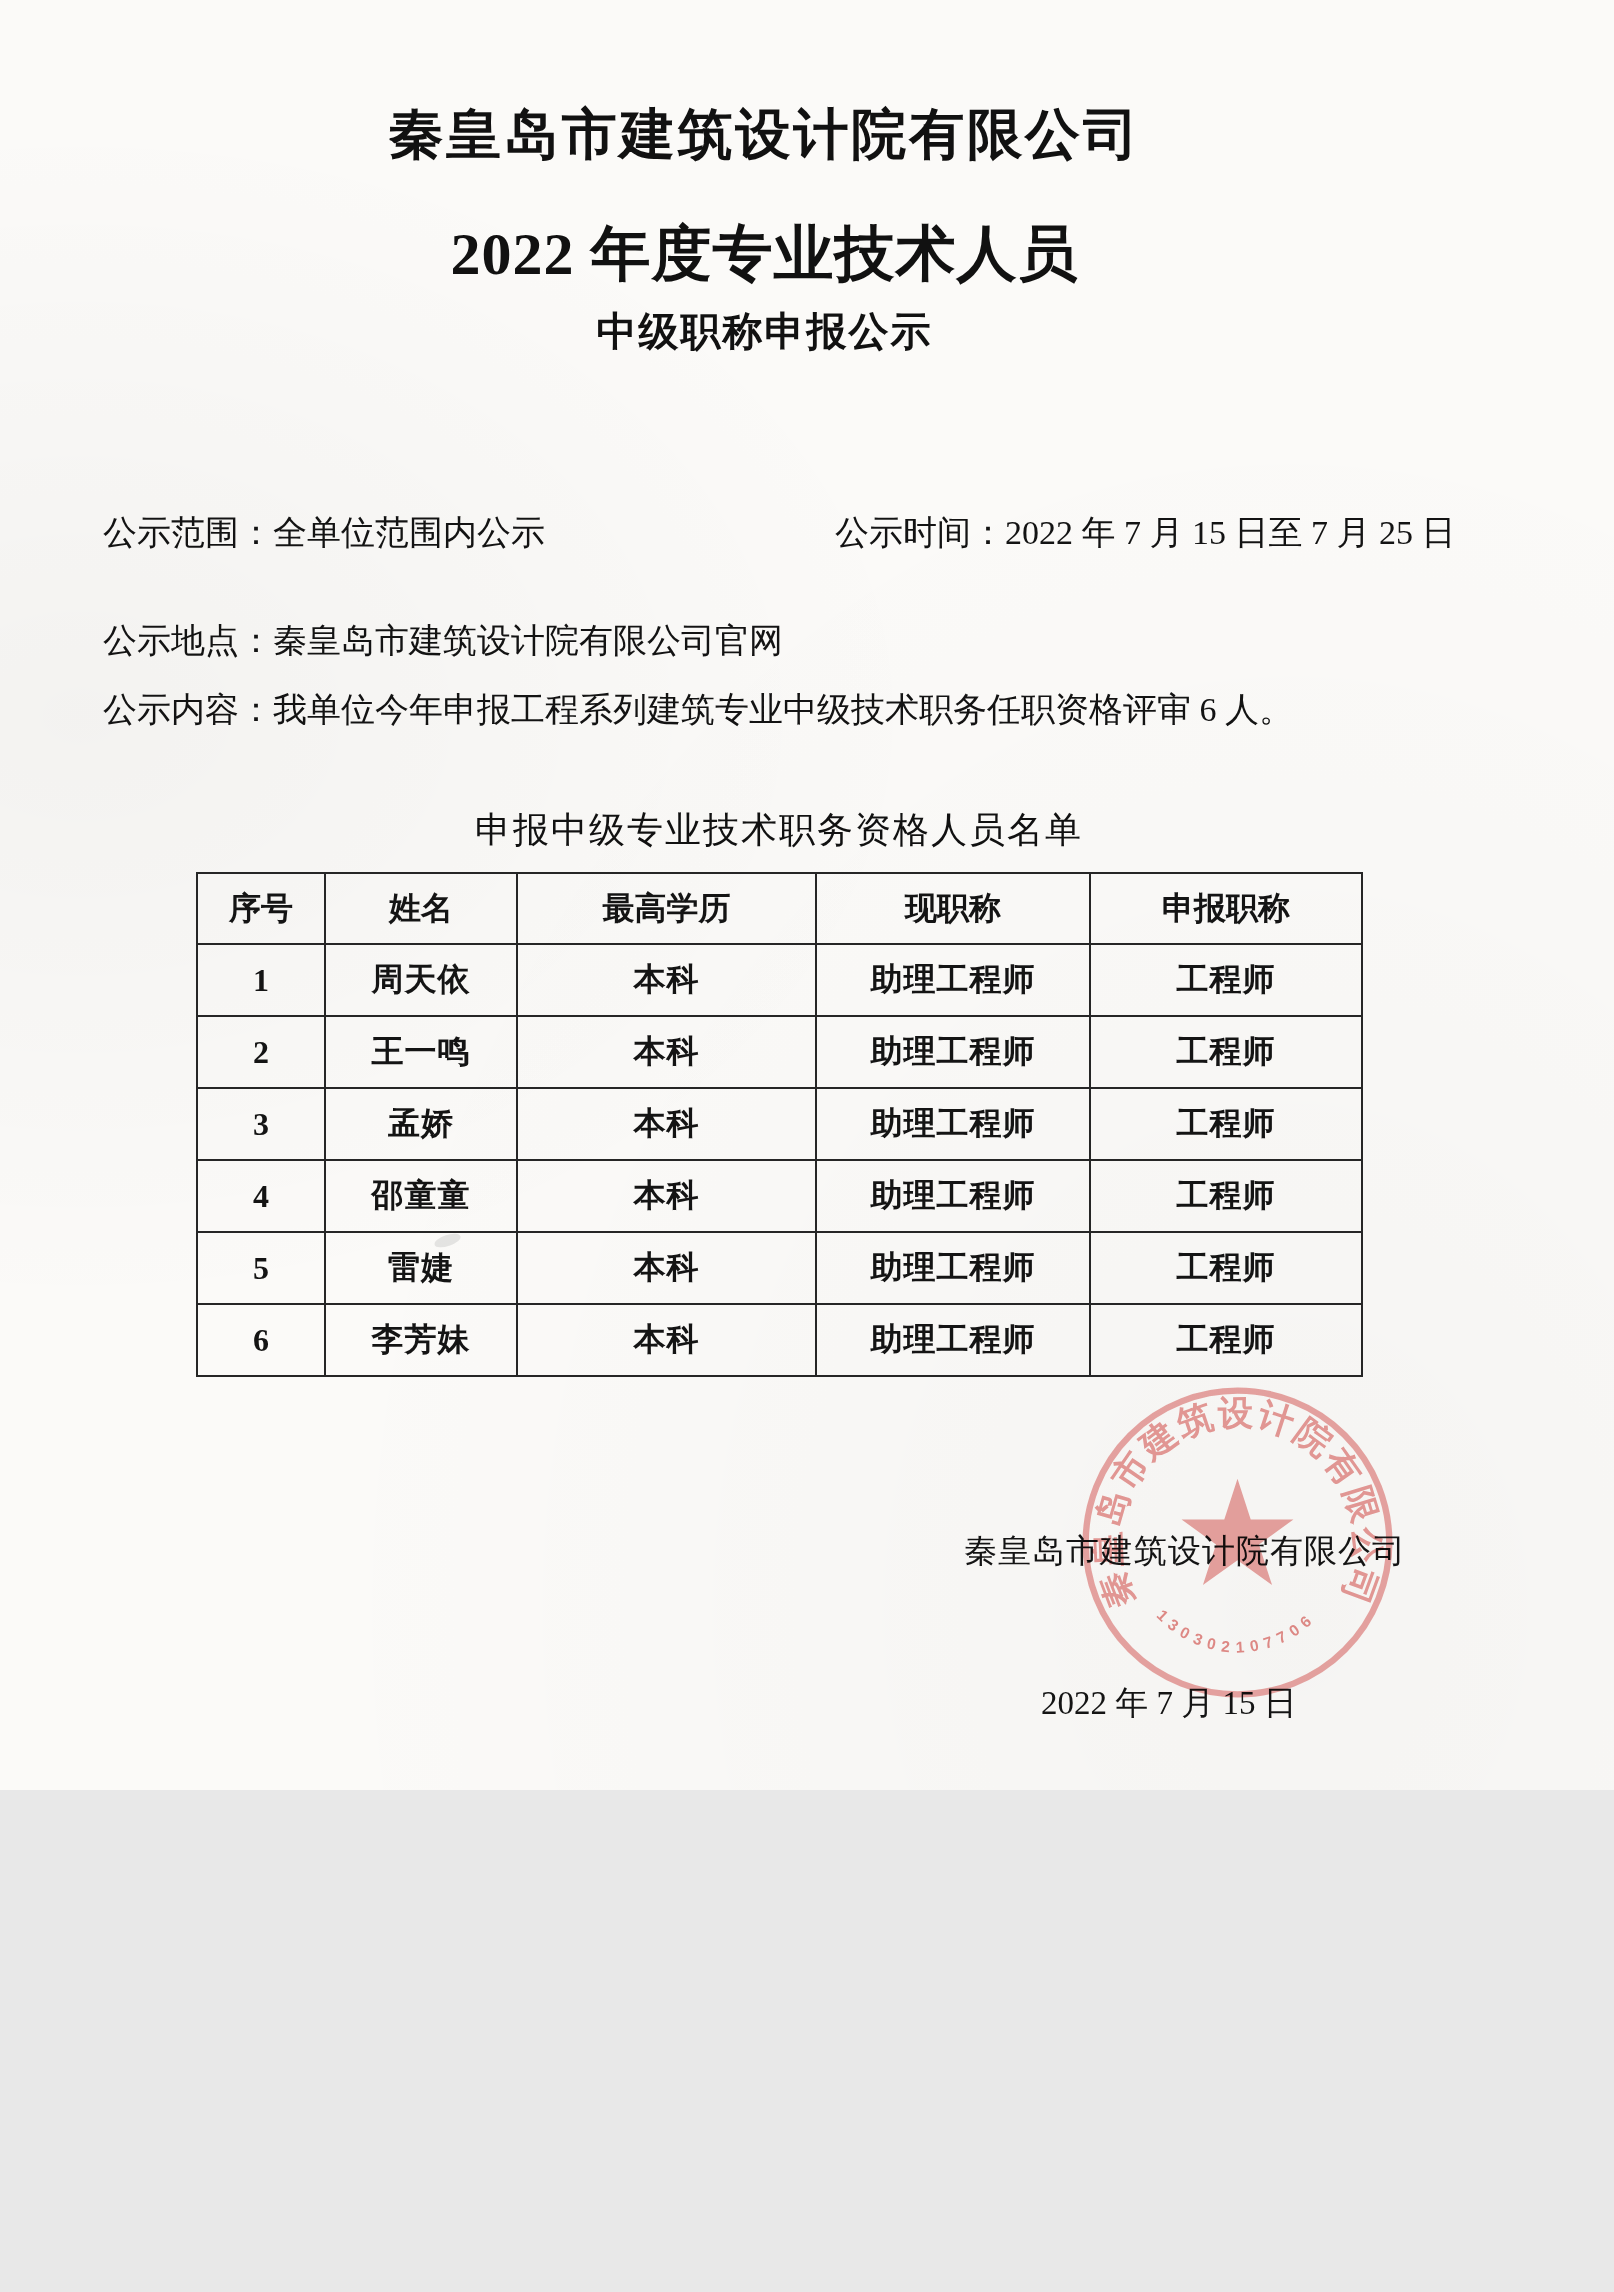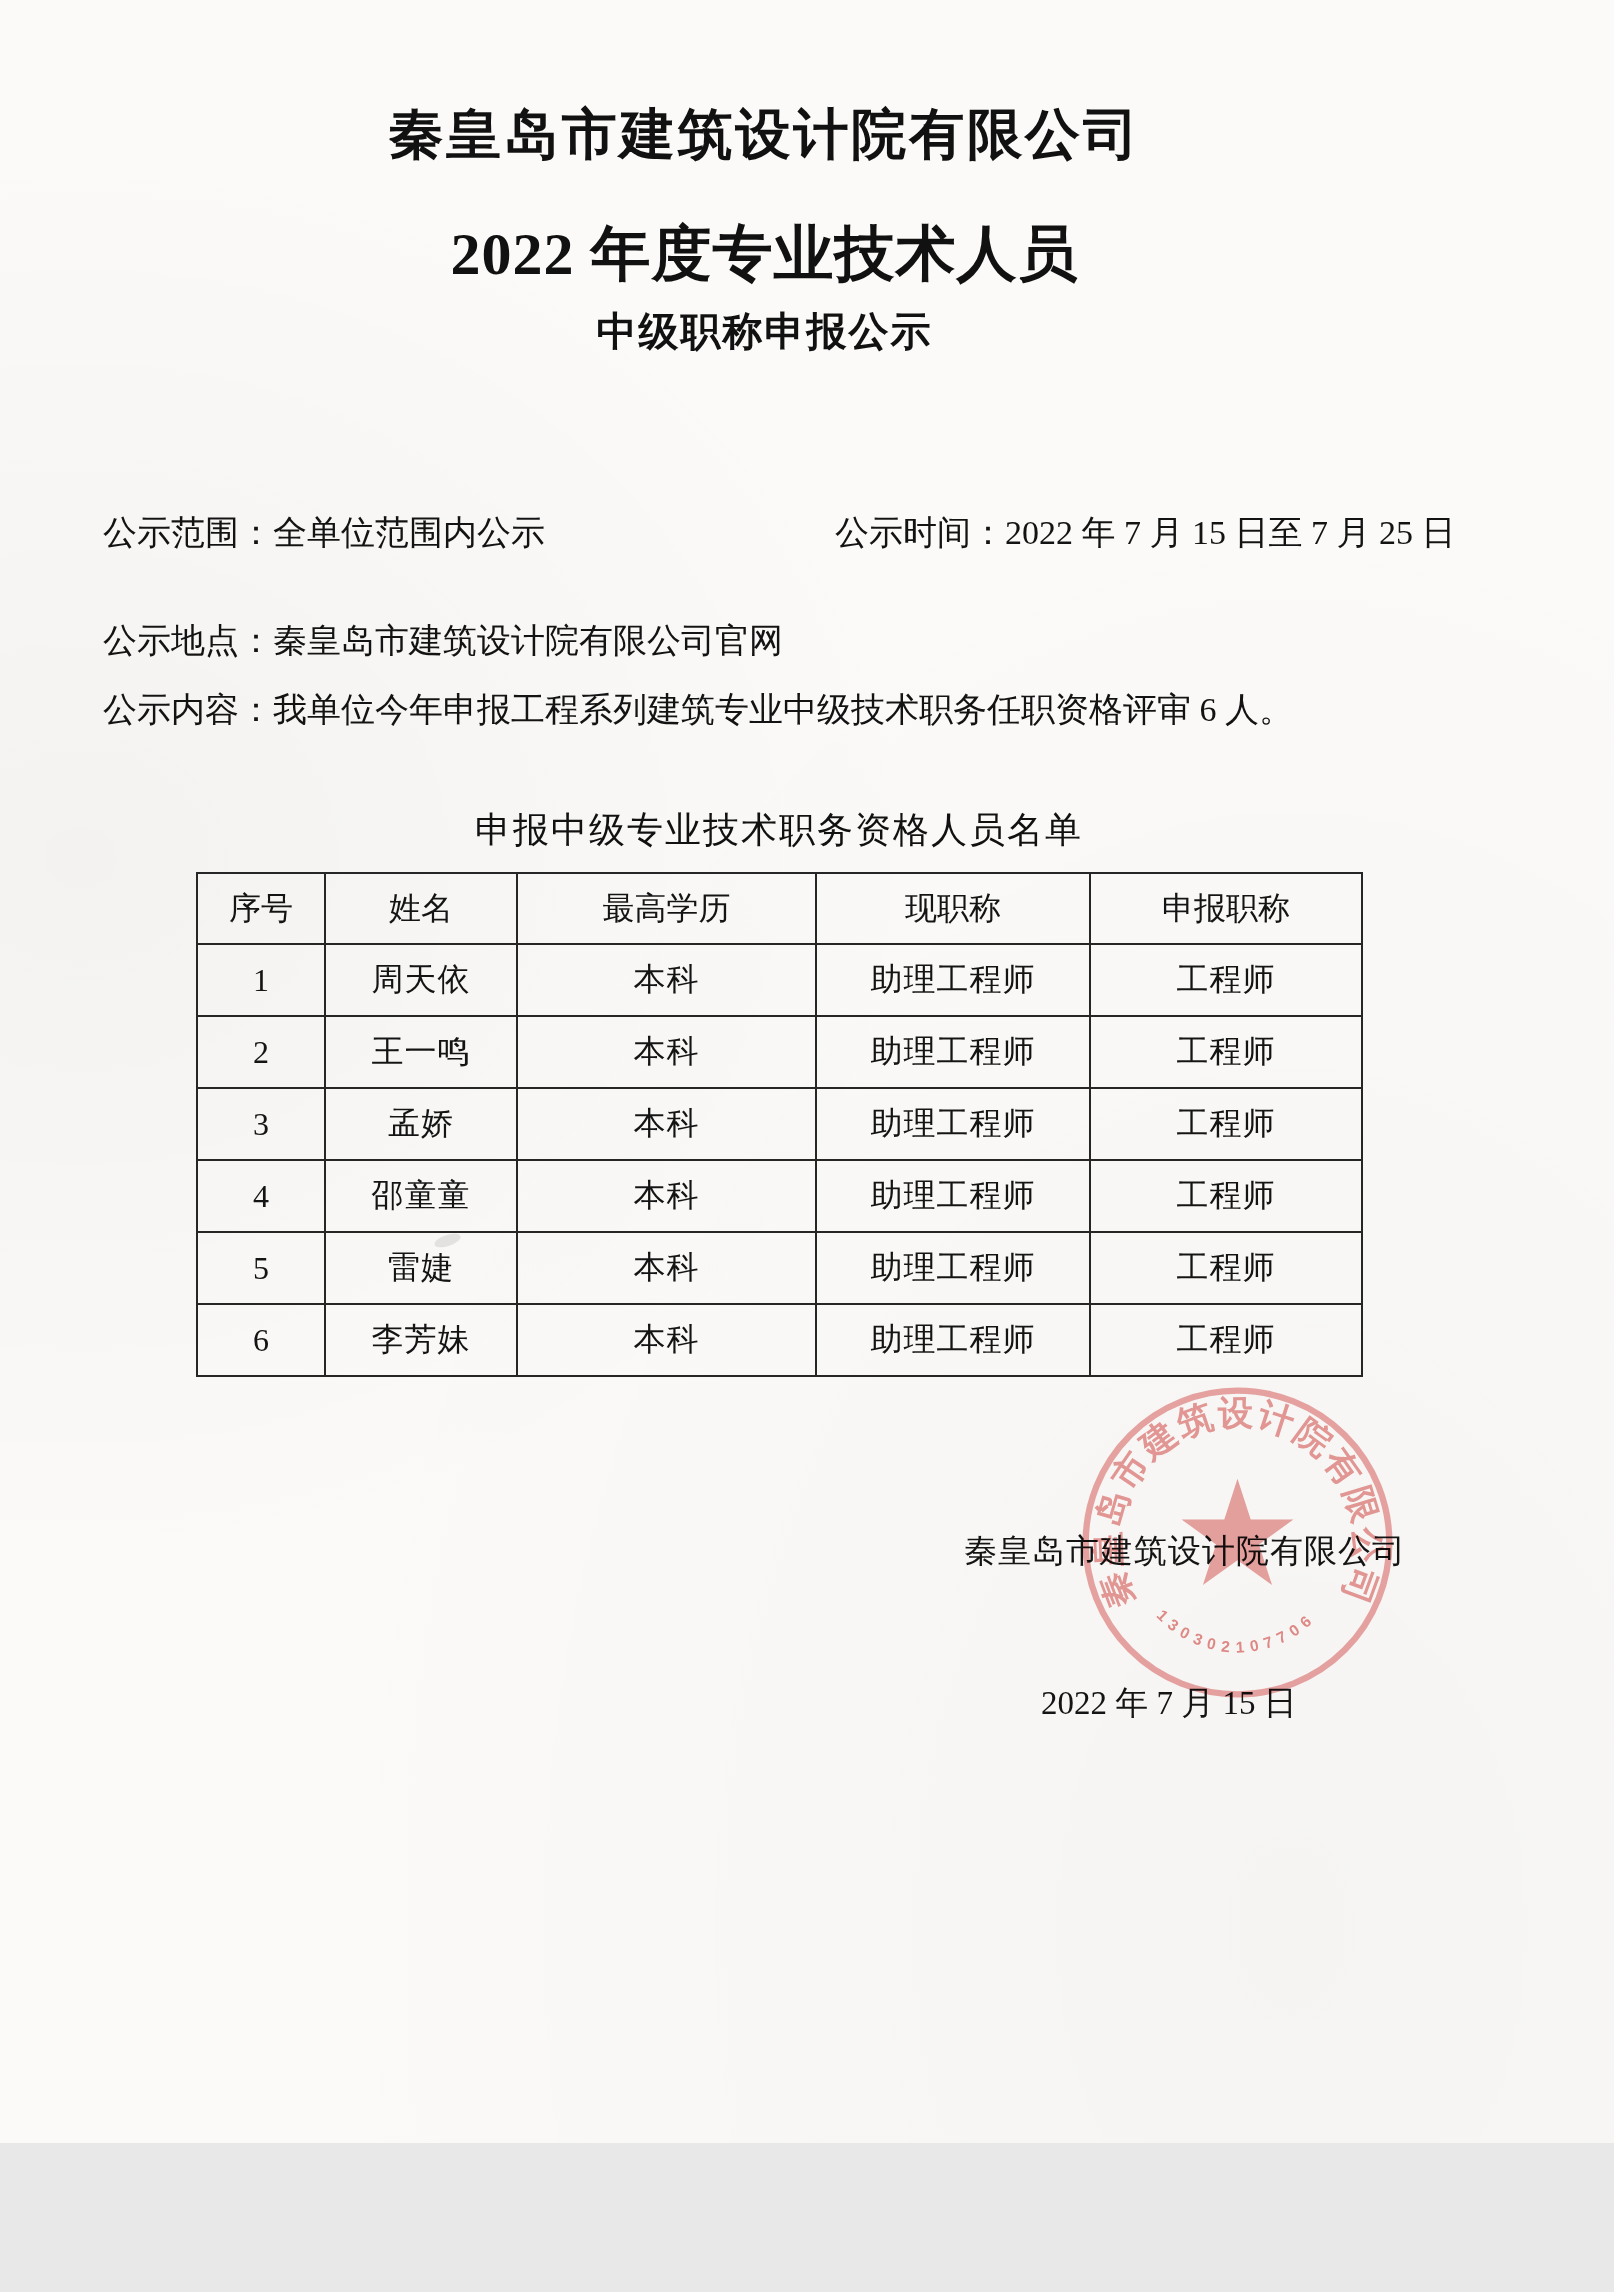--- a/index.html
+++ b/index.html
@@ -1,18 +1,18 @@
 <!DOCTYPE html>
 <html><head>
 <meta charset="utf-8">
 <style>
   html,body { margin:0; padding:0; background:#e8e8e8; }
   .page {
     position:relative;
-    width:1614px; height:2143px;
+    width:1614px; height:1790px;
     margin:0 auto;
     background:#fbfaf8;
     background-image:
       radial-gradient(ellipse at 80% 90%, rgba(0,0,0,0.025), transparent 55%),
       radial-gradient(ellipse at 5% 40%, rgba(0,0,0,0.03), transparent 40%);
     overflow:hidden;
     font-family:"Liberation Serif","DejaVu Serif",serif;
     color:#161616;
   }
 
@@ -30,21 +30,21 @@
   .info-content  { left:103px; top:663px;margin-top:24px; }
 
   
   .caption { position:absolute; left:196px; top:806px; width:1166px; text-align:center;
              font-size:36px; letter-spacing:2px; color:#111; }
 
   
   table.roster { position:absolute; left:196px; top:872px; width:1166px;
                  border-collapse:collapse; table-layout:fixed;
                  font-size:32px; color:#141414; border:2.9px solid #222; }
-  table.roster th, table.roster td { border:2px solid #262626; text-align:center; padding:0; font-weight:400; }
+  table.roster th, table.roster td { border:2px solid #262626; text-align:center; padding:0; font-weight:700; }
   table.roster thead th { height:69px; }
   table.roster tbody td { height:70px; }
   .col-name, .col-edu, .col-cur, .col-app { letter-spacing:1px; }
 
   
   .sig-company { position:absolute; left:964px;  top:1529px; font-size:33px; letter-spacing:1px; white-space:nowrap; color:#141414; }
   .sig-date    { position:absolute; left:1041px; top:1681px; font-size:33px; white-space:nowrap; color:#141414; }
 
   
   .stamp { position:absolute; left:1071px; top:1376px; width:333px; height:333px;

